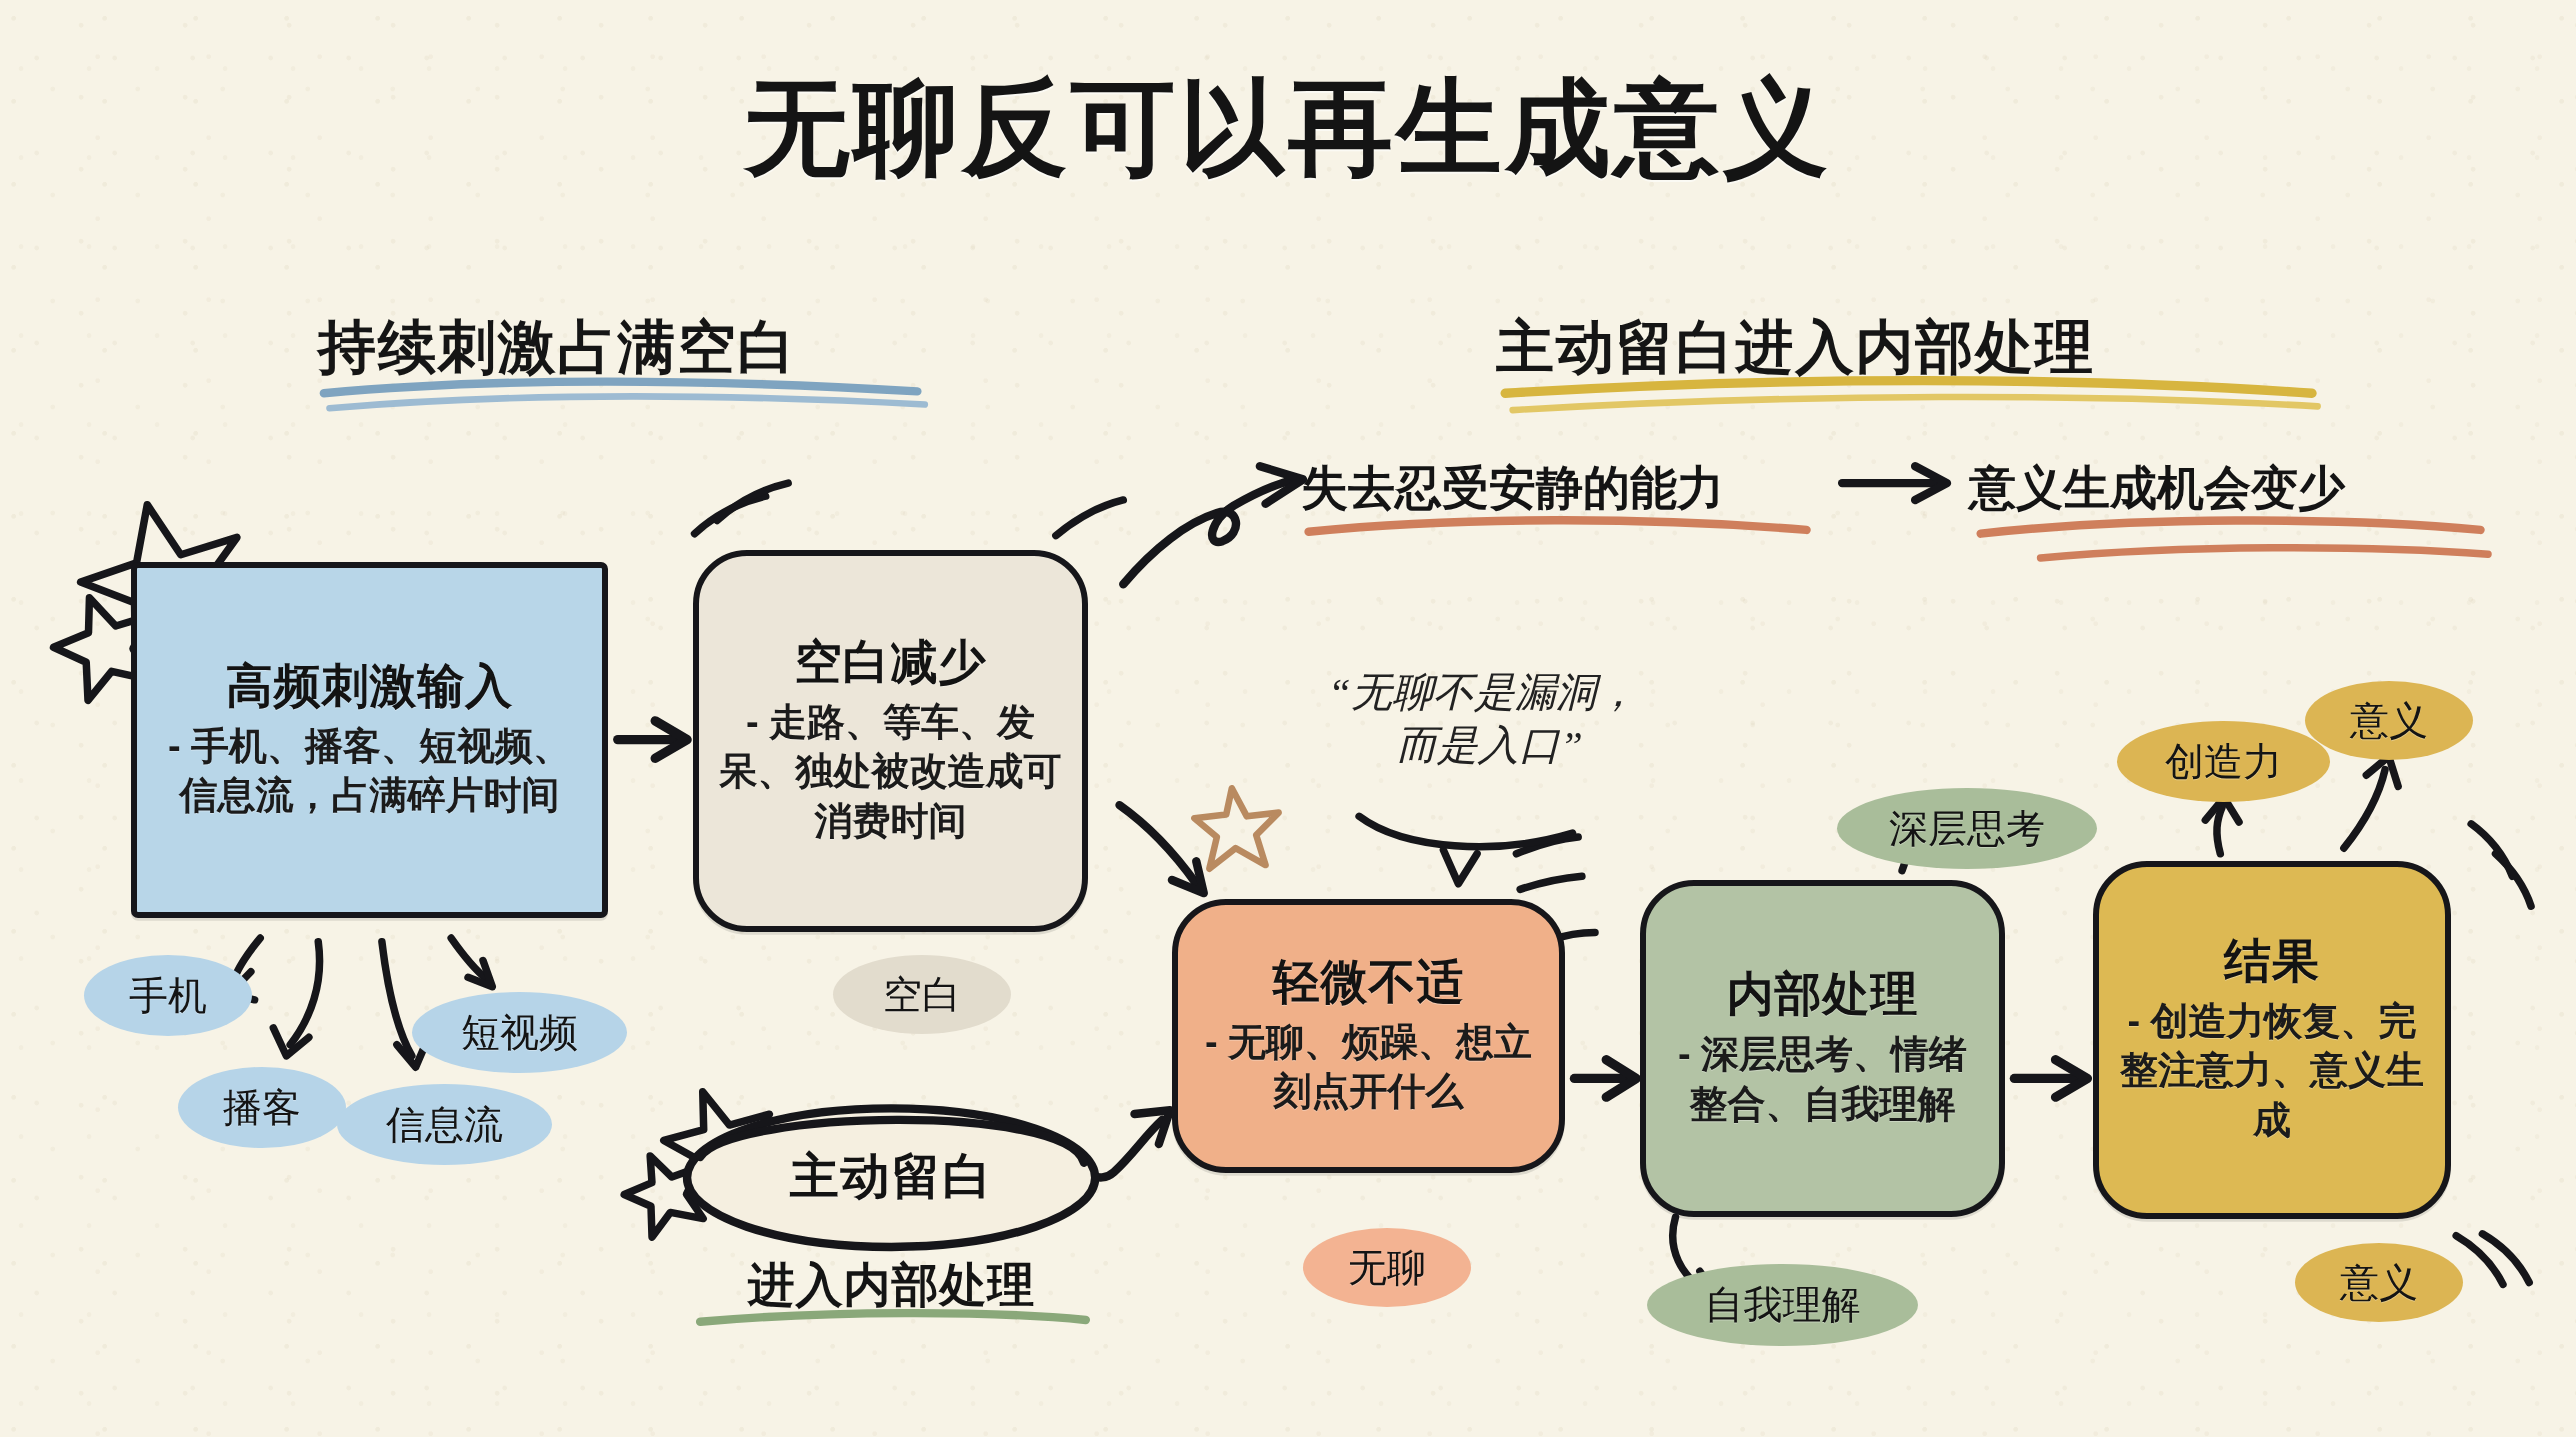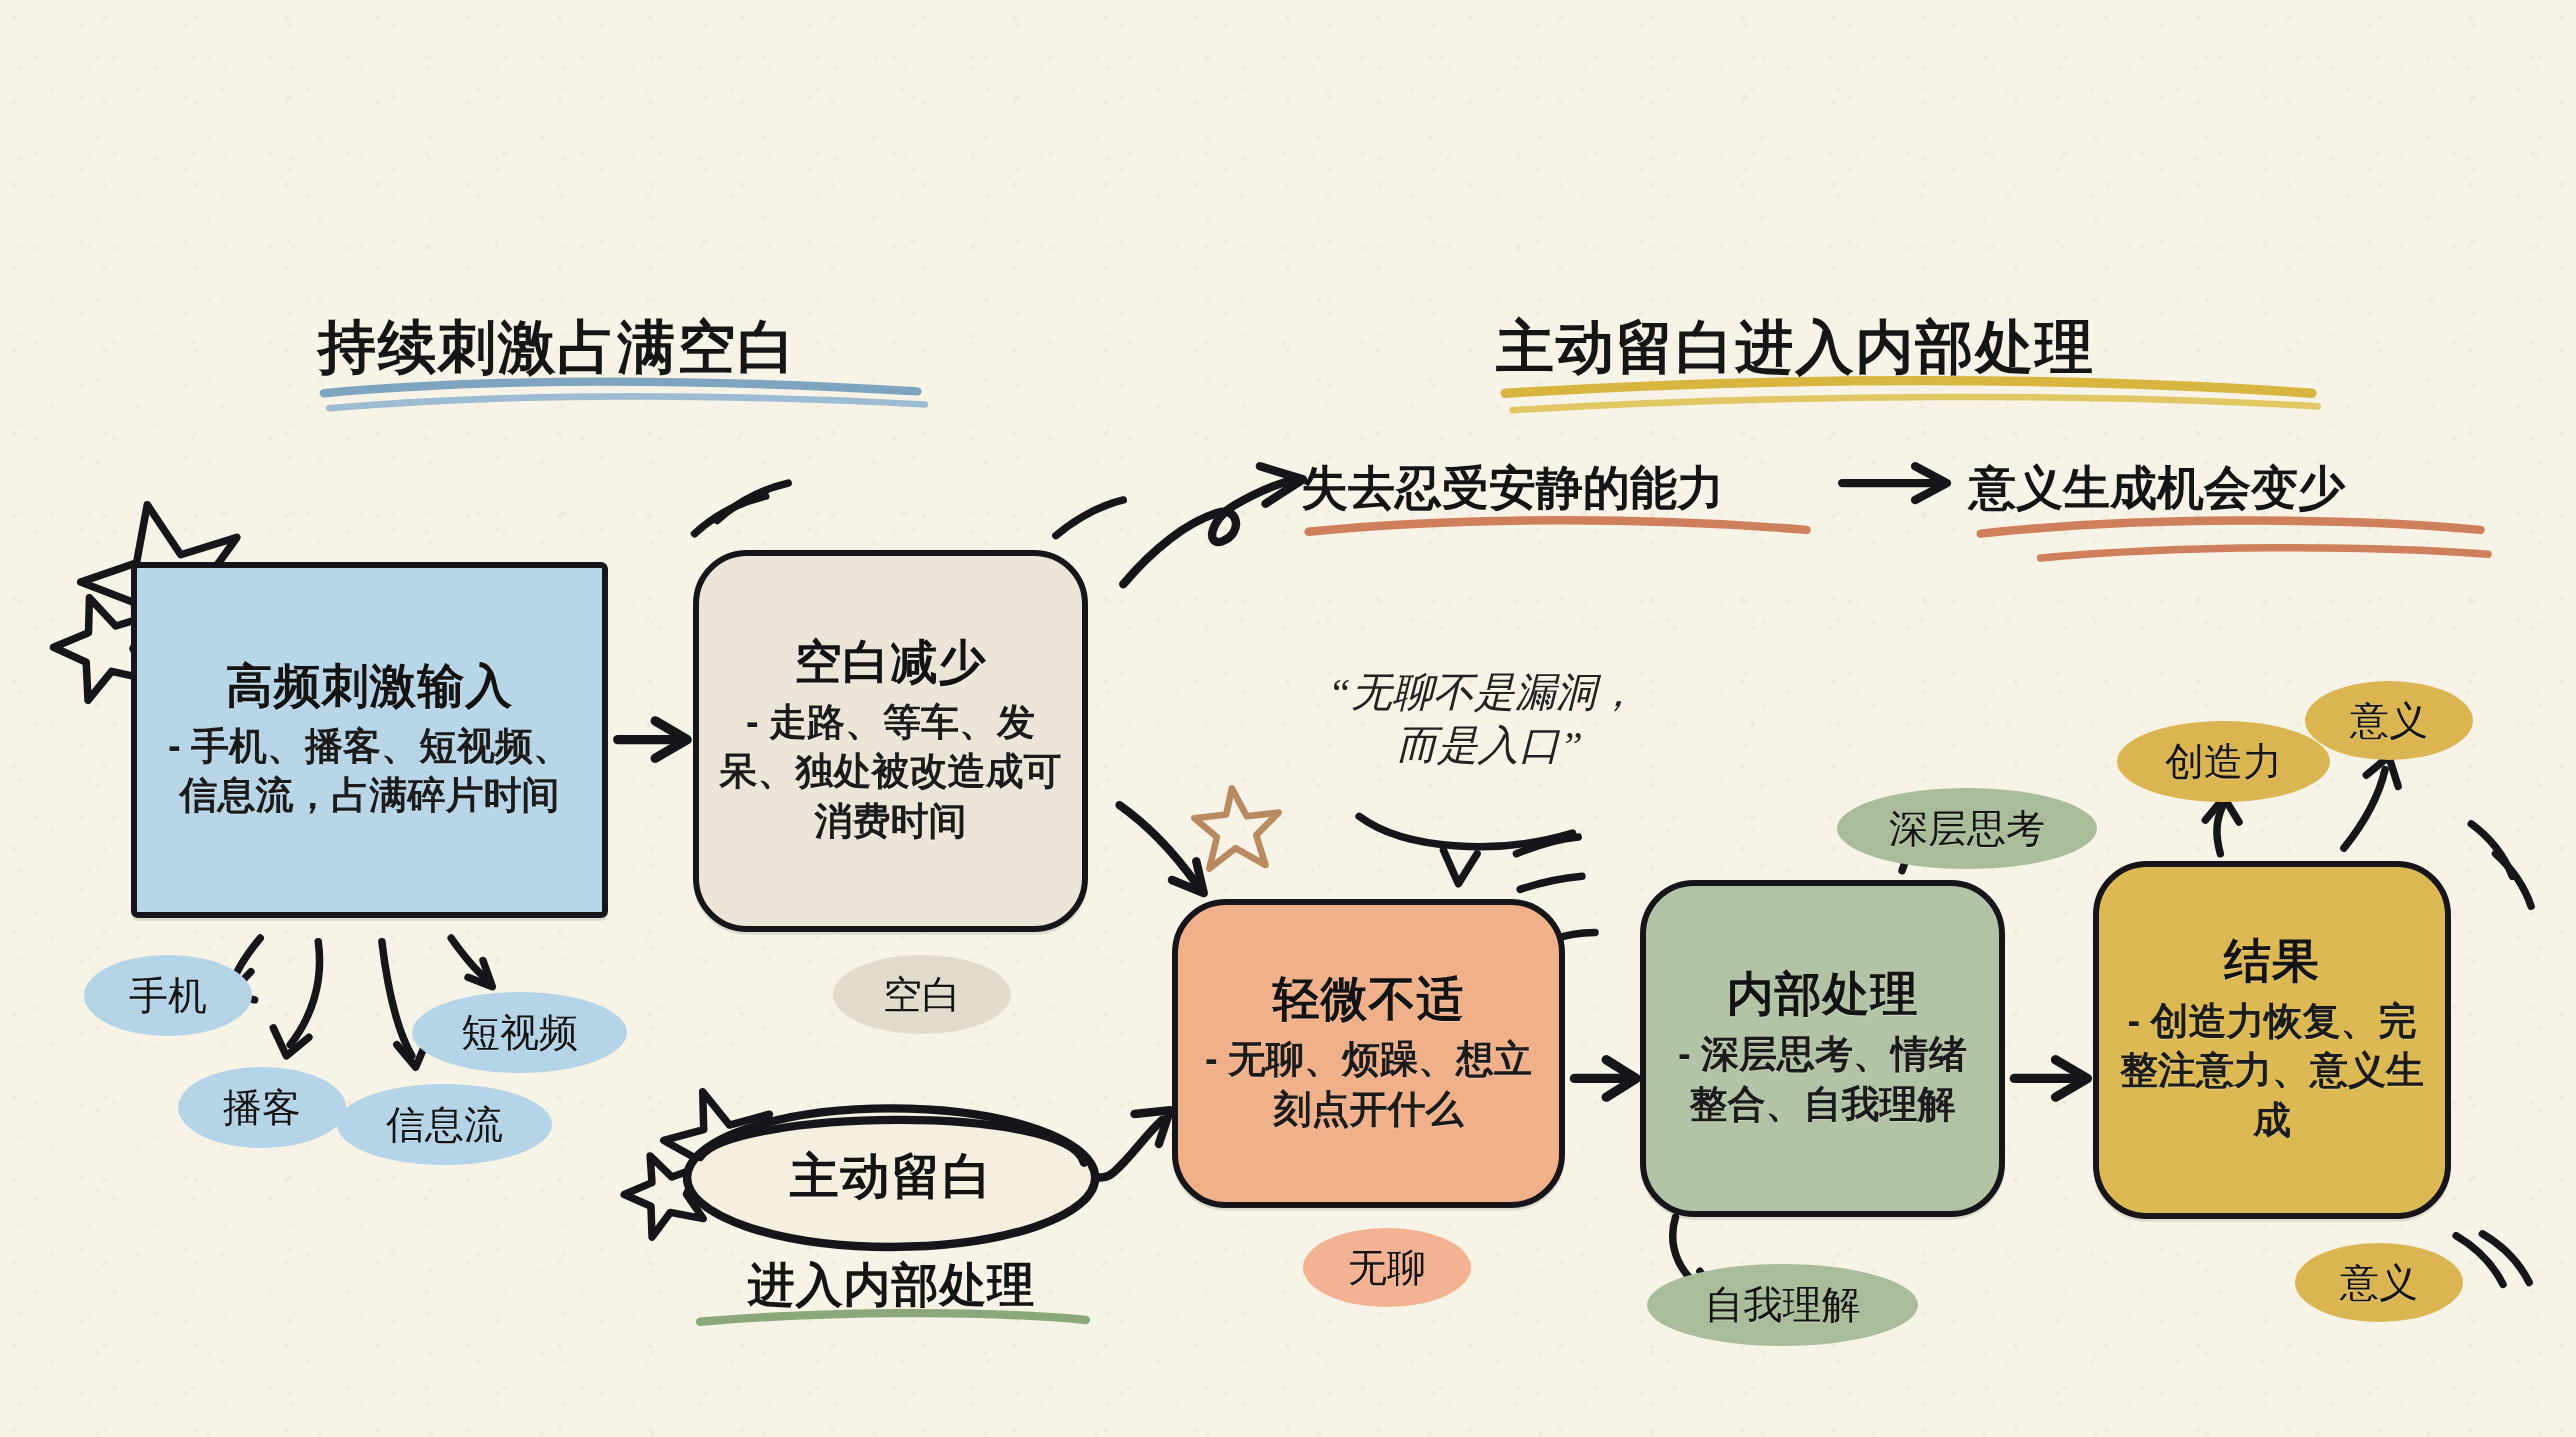--- a/index.html
+++ b/index.html
@@ -63,21 +63,21 @@
     text-shadow:0 0.9px 0 rgba(255,255,255,.35);
   }
   .box .b-body{
     font-size:38px;font-weight:bold;color:#1b1b1b;
     line-height:1.30;letter-spacing:0px;
     text-shadow:0 0.9px 0 rgba(255,255,255,.30);
   }
 
   #box-input   {left:131px;  top:562px;  width:477px; height:356px; background:#b8d6e8;border-radius:7px;}
   #box-blank   {left:693px;  top:550px;  width:395px; height:382px; background:#ece6d9;}
-  #box-discom  {left:1172px; top:899px;  width:393px; height:309px; background:#f0b089;}
+  #box-discom  {left:1172px; top:899px;  width:393px; height:274px; background:#f0b089;}
   #box-inner   {left:1640px; top:880px;  width:365px; height:337px; background:#b3c3a5;}
   #box-result  {left:2093px; top:861px;  width:358px; height:358px; background:#ddb953;}
 
   
   .pill{
     display:flex;align-items:center;justify-content:center;
     border-radius:50%/50%;
     font-weight:normal;color:#141414;
     text-shadow:0 0.9px 0 rgba(255,255,255,.30);
     white-space:nowrap;
@@ -230,20 +230,21 @@
     <path d="M1790,1300 C1780,1334 1796,1364 1826,1382" fill="none" stroke="#16161a" stroke-width="8" stroke-linecap="round"></path>
     <path d="M1800,1378 L1836,1388 L1816,1358" fill="none" stroke="#16161a" stroke-width="8" stroke-linecap="round" stroke-linejoin="round"></path>
 
     <path d="M2372,912 C2366,890 2368,876 2374,862" fill="none" stroke="#16161a" stroke-width="8" stroke-linecap="round"></path>
     <path d="M2356,876 L2376,852 L2392,878" fill="none" stroke="#16161a" stroke-width="8" stroke-linecap="round" stroke-linejoin="round"></path>
 
     <path d="M2504,906 C2528,876 2542,848 2548,822" fill="none" stroke="#16161a" stroke-width="8" stroke-linecap="round"></path>
     <path d="M2528,828 L2552,808 L2562,840" fill="none" stroke="#16161a" stroke-width="8" stroke-linecap="round" stroke-linejoin="round"></path>
   </svg>
 
+  <div class="abs" id="title">无聊反可以再生成意义</div>
 
   <div class="abs sec-head" id="head-left">持续刺激占满空白</div>
   <div class="abs sec-head" id="head-right">主动留白进入内部处理</div>
 
   <div class="abs conseq" id="conseq-a">失去忍受安静的能力</div>
   <div class="abs conseq" id="conseq-b">意义生成机会变少</div>
 
   <div class="abs" id="quote">
     <span>“无聊不是漏洞，</span>
     <span class="q-l2">而是入口”</span>

